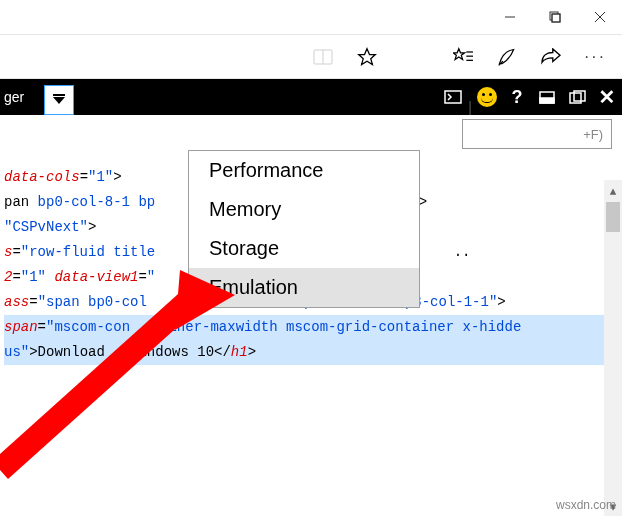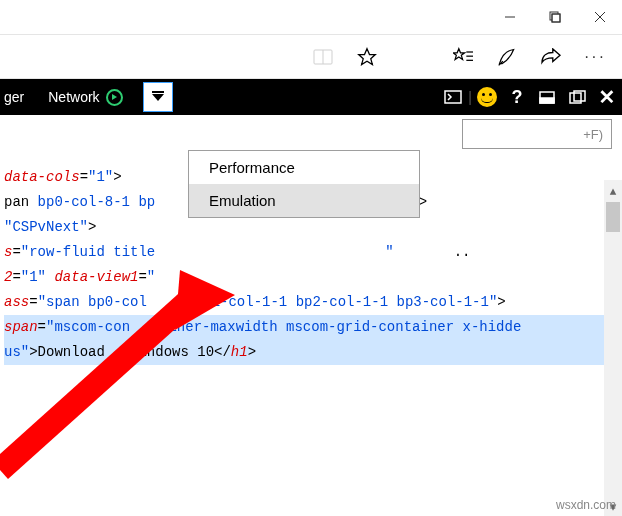--- a/index.html
+++ b/index.html
@@ -41,21 +41,21 @@
     display:flex; align-items:center; justify-content:center;
     color:#555;
   }
   .browserbar .bicon.disabled { opacity: .4; }
   
   .devbar {
     height: 36px;
     background: #000;
     color: #fff;
     display: flex;
-    align-items: center;
+    align-items: flex-end;
     font-size: 14px;
     position: relative;
   }
   .devbar .tab {
     padding: 0 12px; height:100%;
     display:flex; align-items:center;
     color:#fff;
   }
   .devbar .tab.cut { padding-left:4px; }
   .devbar .play {
@@ -126,21 +126,21 @@
   .vscroll .dn{position:absolute;bottom:0;}
   .vscroll .thumb{
     position:absolute;left:2px;right:2px;top:22px;height:30px;background:#c7c7c7;
   }
   
   .dropdown{
     position:absolute;left:188px;top:150px;width:232px;
     background:#fff;border:1px solid #9e9e9e;z-index:10;
   }
   .dropdown .item{
-    padding:8px 20px;font-size:15px;color:#000;background:#fff;
+    padding:8px 20px;font-size:20px;color:#000;background:#fff;
   }
   .dropdown .item.hover{background:#e2e2e2;}
   
   .arrow{
     position:absolute;left:-10px;top:250px;z-index:20;pointer-events:none;
   }
   
   .watermark{
     position:absolute;right:6px;bottom:4px;font-size:12px;color:#888;
   }
@@ -199,26 +199,20 @@
   <div class="bicon">
     <svg width="22" height="18" viewBox="0 0 24 20" fill="none" stroke="#000" stroke-width="1.5">
         <path d="M2 16 C 2 8, 8 5, 14 5 L14 1 L22 8 L14 15 L14 11 C 8 11, 4 13, 2 16 Z"></path>
       </svg>
   </div>
   <div class="bicon" style="letter-spacing:2px;font-size:16px;color:#333;">···</div>
 </div>
 
 <div class="devbar">
   <div class="tab cut">ger</div>
-  <div class="tab">
-    <span>Network</span>
-    <span class="play">
-        <span></span>
-      </span>
-  </div>
   <div class="more">
       <span></span>
     </div>
   <div class="spacer"></div>
   <div class="ricon">
     <svg width="18" height="14" viewBox="0 0 18 14" fill="none" stroke="#fff" stroke-width="1.5">
         <rect x="1" y="1" width="16" height="12"></rect>
         <polyline points="4,4 7,7 4,10"></polyline>
       </svg>
   </div>
@@ -260,20 +254,22 @@
 </div>
 
 <div class="vscroll">
   <div class="up">▴</div>
   <div class="thumb"></div>
   <div class="dn">▾</div>
 </div>
 
 <div class="dropdown">
   <div class="item">Performance</div>
+  <div class="item">Memory</div>
+  <div class="item">Storage</div>
   <div class="item hover">Emulation</div>
 </div>
 
 <svg class="arrow" width="250" height="230">
   <defs>
     <marker id="ah" markerWidth="8" markerHeight="8" refX="6" refY="4" orient="auto">
       <polygon points="0,0 8,4 0,8" fill="#ff0000"></polygon>
     </marker>
   </defs>
   <line x1="10" y1="220" x2="205" y2="45" stroke="#ff0000" stroke-width="24"></line>

